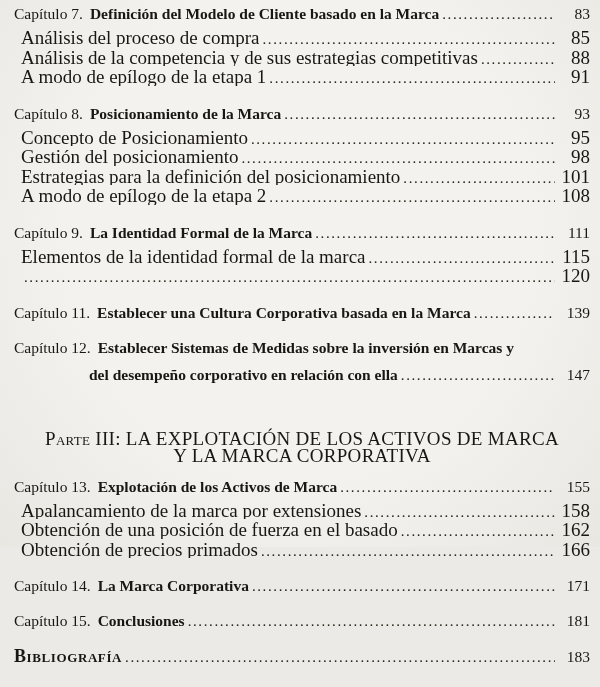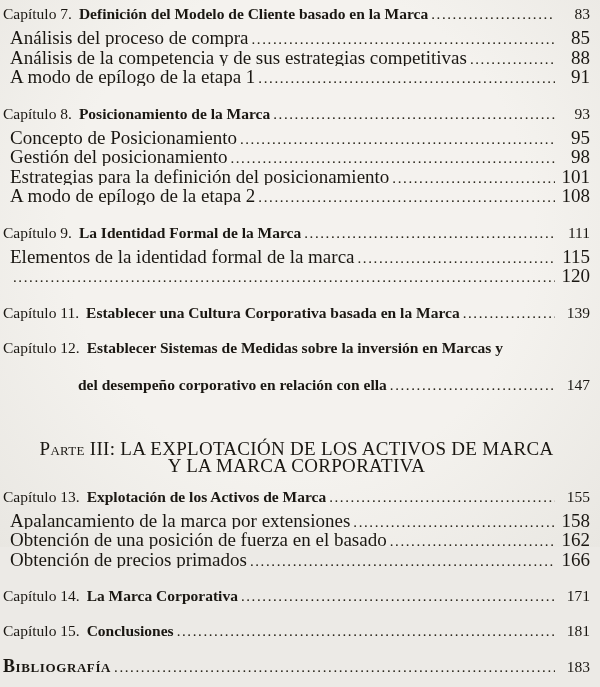--- a/index.html
+++ b/index.html
@@ -8,38 +8,38 @@
     height: 687px;
     background: #eceae6;
     font-family: "Liberation Serif", "DejaVu Serif", serif;
     color: #1a1712;
     overflow: hidden;
   }
   .page {
     box-sizing: border-box;
     width: 600px;
     height: 547px;
-    padding: 5px 10px 6px 3px;
+    padding: 5px 10px 6px 14px;
     background: radial-gradient(ellipse at 50% 42%, #f4f2ee 55%, #e9e7e2 100%);
   }
   .row {
     display: flex;
     align-items: baseline;
     font-size: 15.5px;
     line-height: 18px;
   }
   .row.sub {
     margin-left: 7px;
     font-size: 19px;
     line-height: 17.5px;
   }
   .row.chapter { margin-top: 17px; }
   #toc > .row.chapter:first-child { margin-top: 0; }
   .chapter + .sub, .chapter-cont + .sub { margin-top: 6px; }
-  .row.chapter-cont { margin-top: 19px; }
+  .row.chapter-cont { margin-top: 9px; }
   .indent { width: 75px; flex: none; }
   .prefix { flex: none; margin-right: 7px; white-space: nowrap; }
   .title { flex: 0 1 auto; min-width: 0; overflow: hidden; white-space: nowrap; }
   .bold { font-weight: 700; }
   .leader {
     flex: 1 1 0;
     min-width: 8px;
     overflow: hidden;
     white-space: nowrap;
     margin: 0 5px 0 3px;

